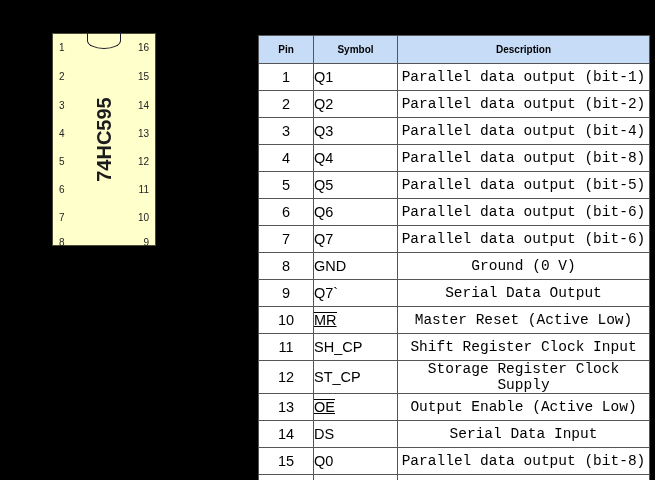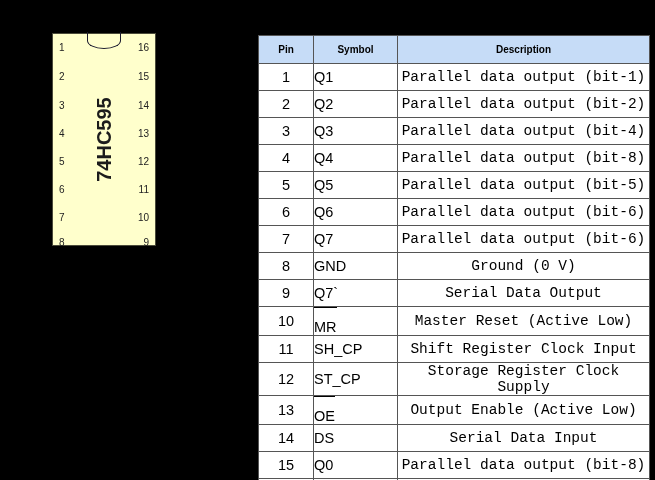--- a/index.html
+++ b/index.html
@@ -106,23 +106,24 @@
   col.col-pin    { width: 55px; }
   col.col-symbol { width: 84px; }
   col.col-desc   { width: 252px; }
 
   td.cell-pin    { text-align: center; }
   td.cell-symbol { text-align: left; }
   td.cell-desc   { text-align: center; padding-left: 6px; font-family: Liberation Mono, monospace; }
 
   .overline {
     border-top: 1.4px solid #000000;
-    padding-top: 12px;
+    padding-top: 0px;
     display: inline-block;
     line-height: 1.05;
+    text-decoration: underline;
   }
 </style>
 </head>
 <body>
 
 <div id="chip-diagram">
   <div id="chip-body"></div>
   <div id="chip-notch"></div>
   <div id="chip-pin-numbers-left">
       <div class="pin-num pin-left" style="top: 10px;">1</div>

